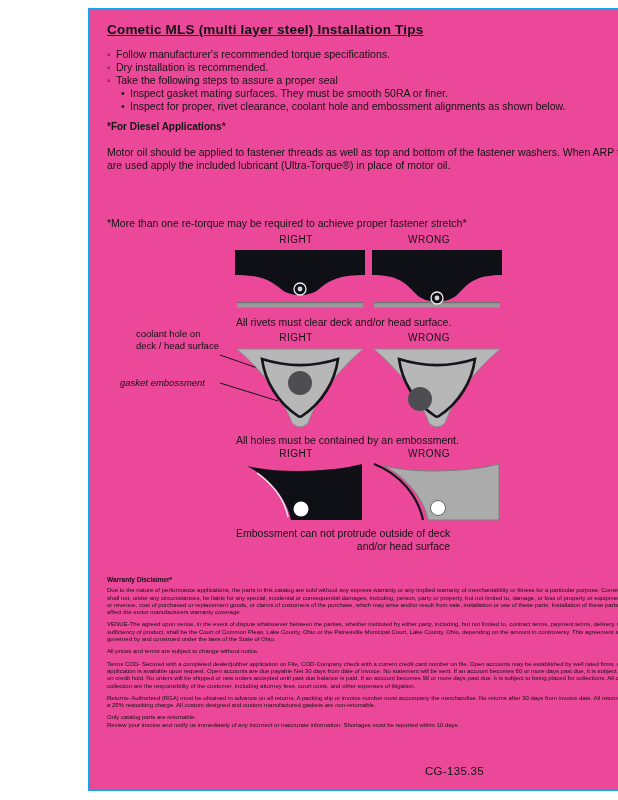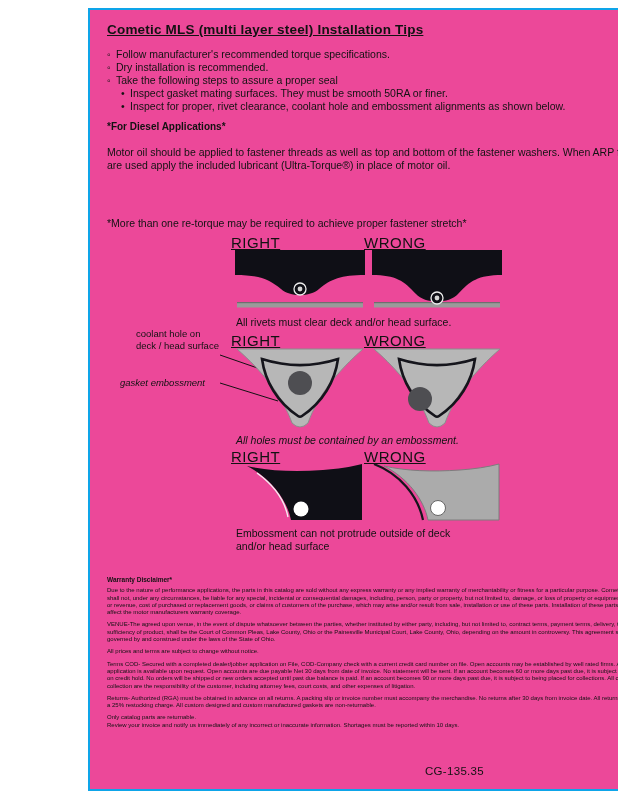--- a/index.html
+++ b/index.html
@@ -13,24 +13,24 @@
            text-decoration:underline; letter-spacing:0.2px; }
 
   .sec { position:absolute; left:17px; right:17px; font-size:10.5px; line-height:13px; }
 
   .li { display:flex; }
   .li .mk { width:9px; flex:none; }
   .li.l2 { padding-left:14px; }
 
   .heading { font-weight:bold; font-size:10px; }
 
-  .diag-hdr { position:absolute; width:130px; font-size:15px;
-              letter-spacing:0.5px;text-decoration:underline; }
+  .diag-hdr { position:absolute; width:130px; text-align:center; font-size:10px;
+              letter-spacing:0.5px; }
   .diag-img { position:absolute; width:130px; }
-  .caption { position:absolute; left:146px; font-size:10.5px; line-height:13px; }
+  .caption { position:absolute; left:146px; font-size:10.5px; line-height:13px;text-align:right; }
   .pre { white-space:pre-line; }
 
   .small-label { position:absolute; font-size:9.5px; line-height:11.5px; }
   .pointer-lines { position:absolute; left:120px; top:330px; }
 
   .warranty { position:absolute; left:17px; right:17px; top:566px;
               font-size:6px; line-height:7.3px; }
   .warranty .warr-h { font-weight:bold; font-size:6.5px; margin-bottom:4px; }
   .warranty p { margin-bottom:5px; }
 
@@ -109,21 +109,21 @@
     <path d="M27,12 C52,20 78,20 103,12 C100,34 88,55 67,69 Q65,70.5 63,69 C42,55 30,34 27,12 Z" fill="none" stroke="#15151c" stroke-width="2.6"></path>
     <circle cx="65" cy="36" r="12" fill="#4e4e52"></circle>
   </svg>
 
   <svg class="diag-img" style="left:282px; top:337px;" width="130" height="83" viewBox="0 0 130 83">
     <path d="M2,2 H128 C103,24 83,48 73,76 Q65,84 57,76 C47,48 27,24 2,2 Z" fill="#b7b7b7" stroke="#8c8c8c" stroke-width="1"></path>
     <path d="M27,12 C52,20 78,20 103,12 C100,34 88,55 67,69 Q65,70.5 63,69 C42,55 30,34 27,12 Z" fill="none" stroke="#15151c" stroke-width="2.6"></path>
     <circle cx="48" cy="52" r="12" fill="#4e4e52"></circle>
   </svg>
 
-  <div class="caption" style="top:424px;font-style:italic;">All holes must be contained by an embossment.</div>
+  <div class="caption" style="top:424px;">All holes must be contained by an embossment.</div>
 
   <div class="diag-hdr" style="left:141px; top:438px;">RIGHT</div>
   <div class="diag-hdr" style="left:274px; top:438px;">WRONG</div>
 
   <svg class="diag-img" style="left:145px; top:452px;" width="130" height="61" viewBox="0 0 130 61">
     <path d="M12,4 C34,9 60,10 88,8 C102,7 116,5 127,2 L127,58 H56 C52,38 36,16 12,4 Z" fill="#0f0f16"></path>
     <path d="M22,11 C40,24 50,40 53,55" fill="none" stroke="#f2f2f2" stroke-width="1.4"></path>
     <circle cx="66" cy="47" r="7.5" fill="#ffffff"></circle>
   </svg>
 

